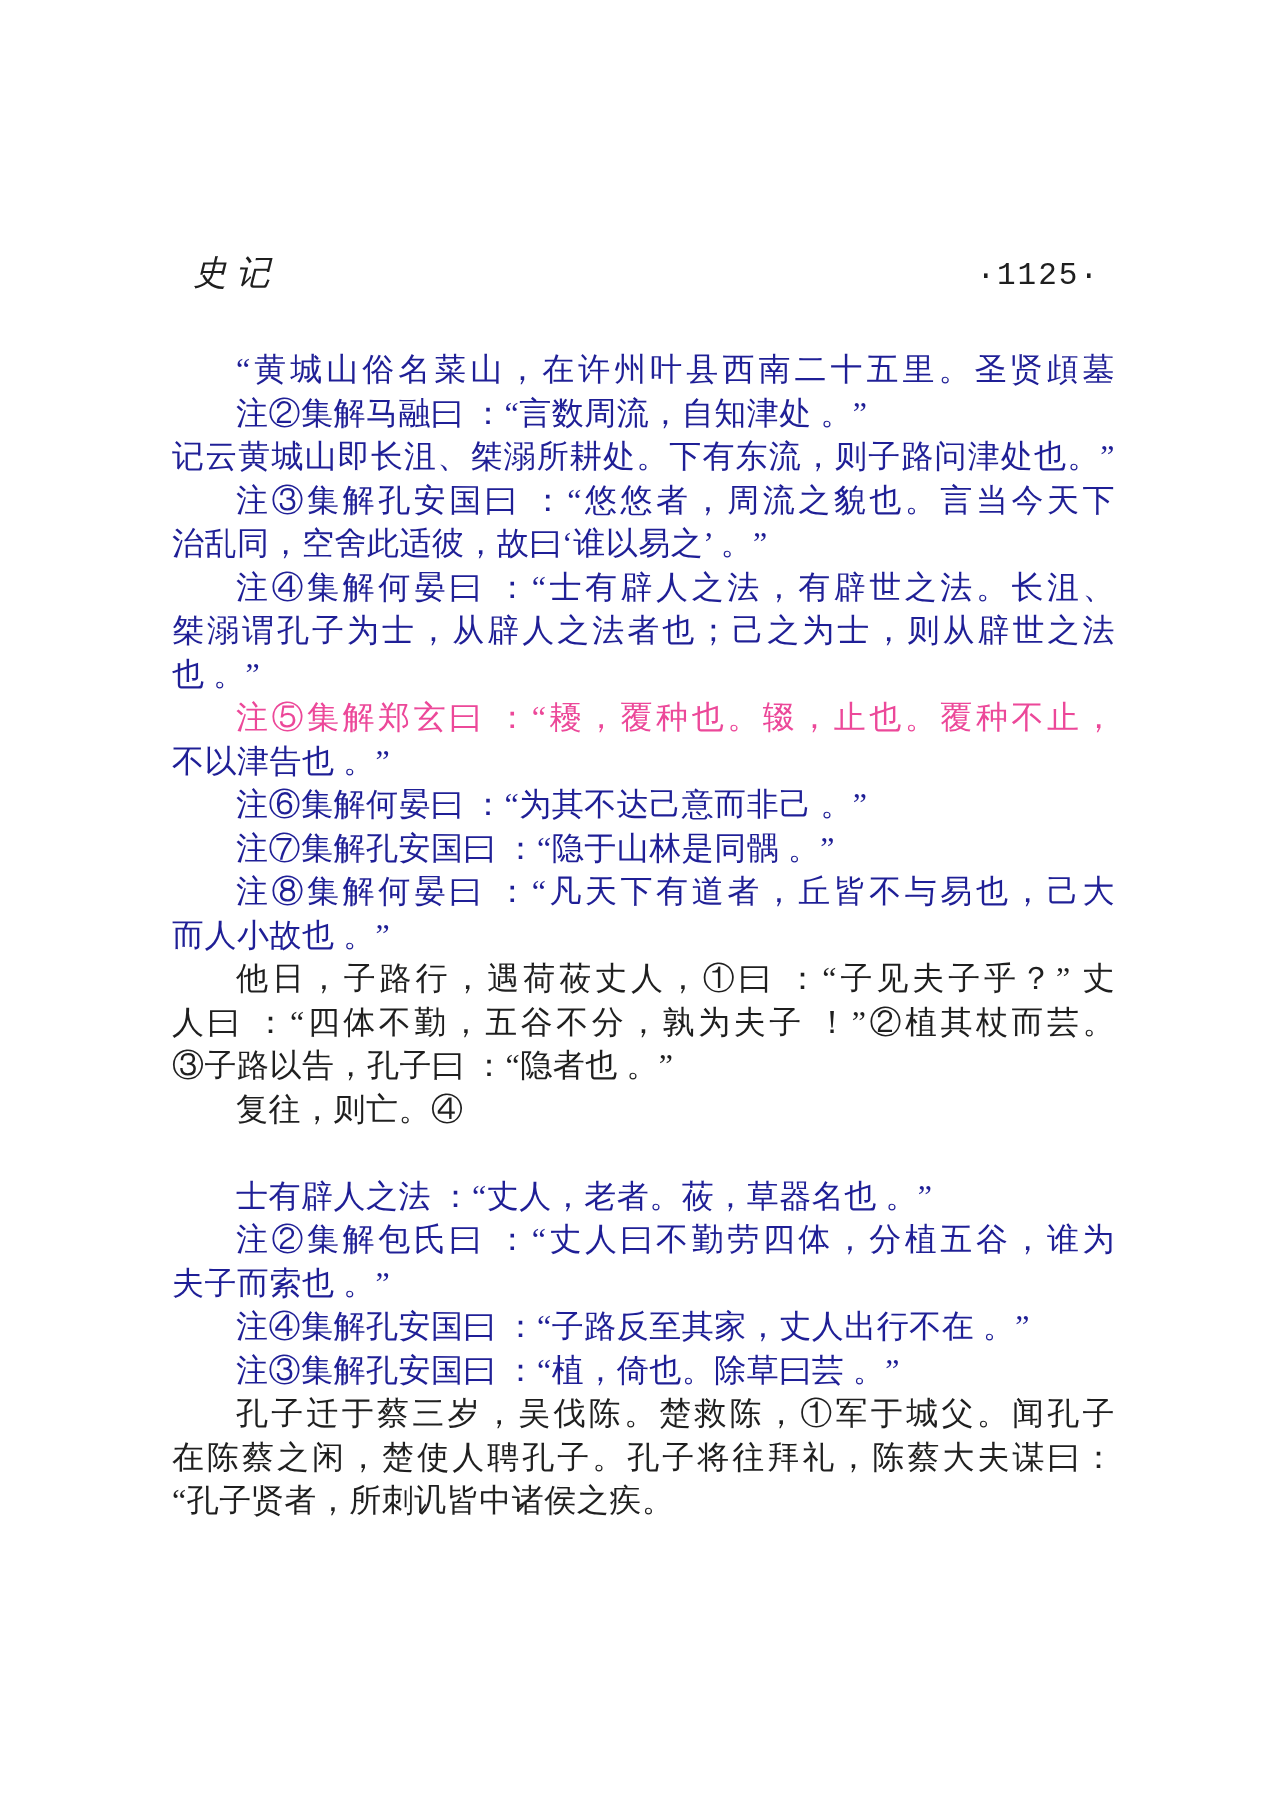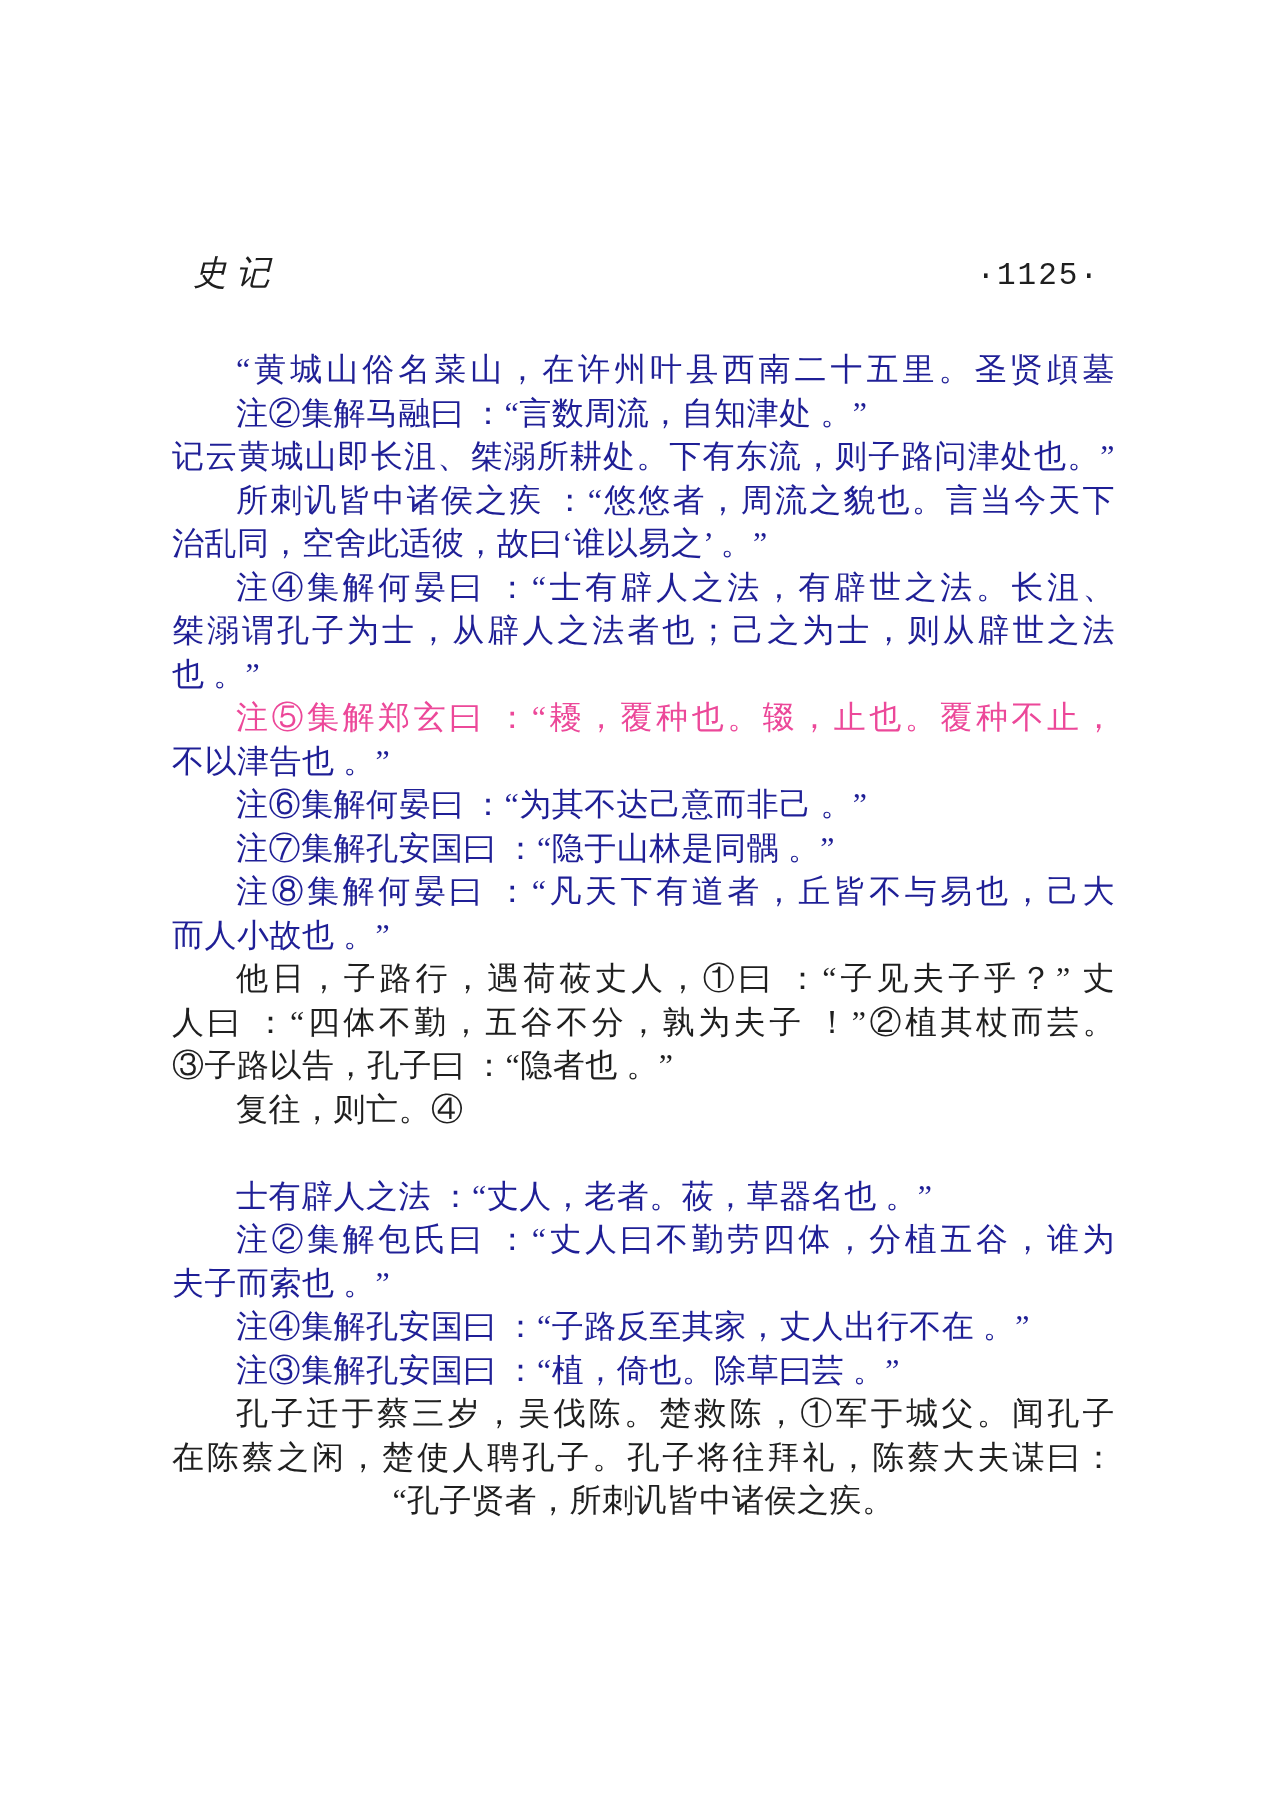--- a/index.html
+++ b/index.html
@@ -61,21 +61,21 @@
 
 <div class="page">
   <div class="running-header">
     <span class="book-title">史记</span>
     <span class="page-number">·1125·</span>
   </div>
   <div class="text-body">
       <div class="line indent fill" style="color: rgb(31, 31, 150);">“黄城山俗名菜山，在许州叶县西南二十五里。圣贤頉墓</div>
       <div class="line indent" style="color: rgb(31, 31, 150);">注②集解马融曰 ：“言数周流，自知津处 。”</div>
       <div class="line fill" style="color: rgb(31, 31, 150);">记云黄城山即长沮、桀溺所耕处。下有东流，则子路问津处也。”</div>
-      <div class="line indent fill" style="color: rgb(31, 31, 150);">所刺讥皆中诸侯之疾 ：“悠悠者，周流之貌也。言当今天下</div>
+      <div class="line indent fill" style="color: rgb(31, 31, 150);">注③集解孔安国曰 ：“悠悠者，周流之貌也。言当今天下</div>
       <div class="line" style="color: rgb(31, 31, 150);">治乱同，空舍此适彼，故曰‘谁以易之’ 。”</div>
       <div class="line indent fill" style="color: rgb(31, 31, 150);">注④集解何晏曰 ：“士有辟人之法，有辟世之法。长沮、</div>
       <div class="line fill" style="color: rgb(31, 31, 150);">桀溺谓孔子为士，从辟人之法者也；己之为士，则从辟世之法</div>
       <div class="line" style="color: rgb(31, 31, 150);">也 。”</div>
       <div class="line indent fill" style="color: #ec4899;">注⑤集解郑玄曰 ：“耰，覆种也。辍，止也。覆种不止，</div>
       <div class="line" style="color: rgb(31, 31, 150);">不以津告也 。”</div>
       <div class="line indent" style="color: rgb(31, 31, 150);">注⑥集解何晏曰 ：“为其不达己意而非己 。”</div>
       <div class="line indent" style="color: rgb(31, 31, 150);">注⑦集解孔安国曰 ：“隐于山林是同髃 。”</div>
       <div class="line indent fill" style="color: rgb(31, 31, 150);">注⑧集解何晏曰 ：“凡天下有道者，丘皆不与易也，己大</div>
       <div class="line" style="color: rgb(31, 31, 150);">而人小故也 。”</div>
@@ -84,15 +84,15 @@
       <div class="line" style="color: rgb(31, 31, 31);">③子路以告，孔子曰 ：“隐者也 。”</div>
       <div class="line indent" style="color: rgb(31, 31, 31);">复往，则亡。④</div>
       <div class="line blank"></div>
       <div class="line indent" style="color: rgb(31, 31, 150);">士有辟人之法 ：“丈人，老者。莜，草器名也 。”</div>
       <div class="line indent fill" style="color: rgb(31, 31, 150);">注②集解包氏曰 ：“丈人曰不勤劳四体，分植五谷，谁为</div>
       <div class="line" style="color: rgb(31, 31, 150);">夫子而索也 。”</div>
       <div class="line indent" style="color: rgb(31, 31, 150);">注④集解孔安国曰 ：“子路反至其家，丈人出行不在 。”</div>
       <div class="line indent" style="color: rgb(31, 31, 150);">注③集解孔安国曰 ：“植，倚也。除草曰芸 。”</div>
       <div class="line indent fill" style="color: rgb(31, 31, 31);">孔子迁于蔡三岁，吴伐陈。楚救陈，①军于城父。闻孔子</div>
       <div class="line fill" style="color: rgb(31, 31, 31);">在陈蔡之闲，楚使人聘孔子。孔子将往拜礼，陈蔡大夫谋曰：</div>
-      <div class="line" style="color: rgb(31, 31, 31); text-align: center;">“孔子贤者，所刺讥皆中诸侯之疾。</div>
+      <div class="line" style="color: rgb(31, 31, 31);">“孔子贤者，所刺讥皆中诸侯之疾。</div>
     </div>
 </div>
 
 </body></html>

